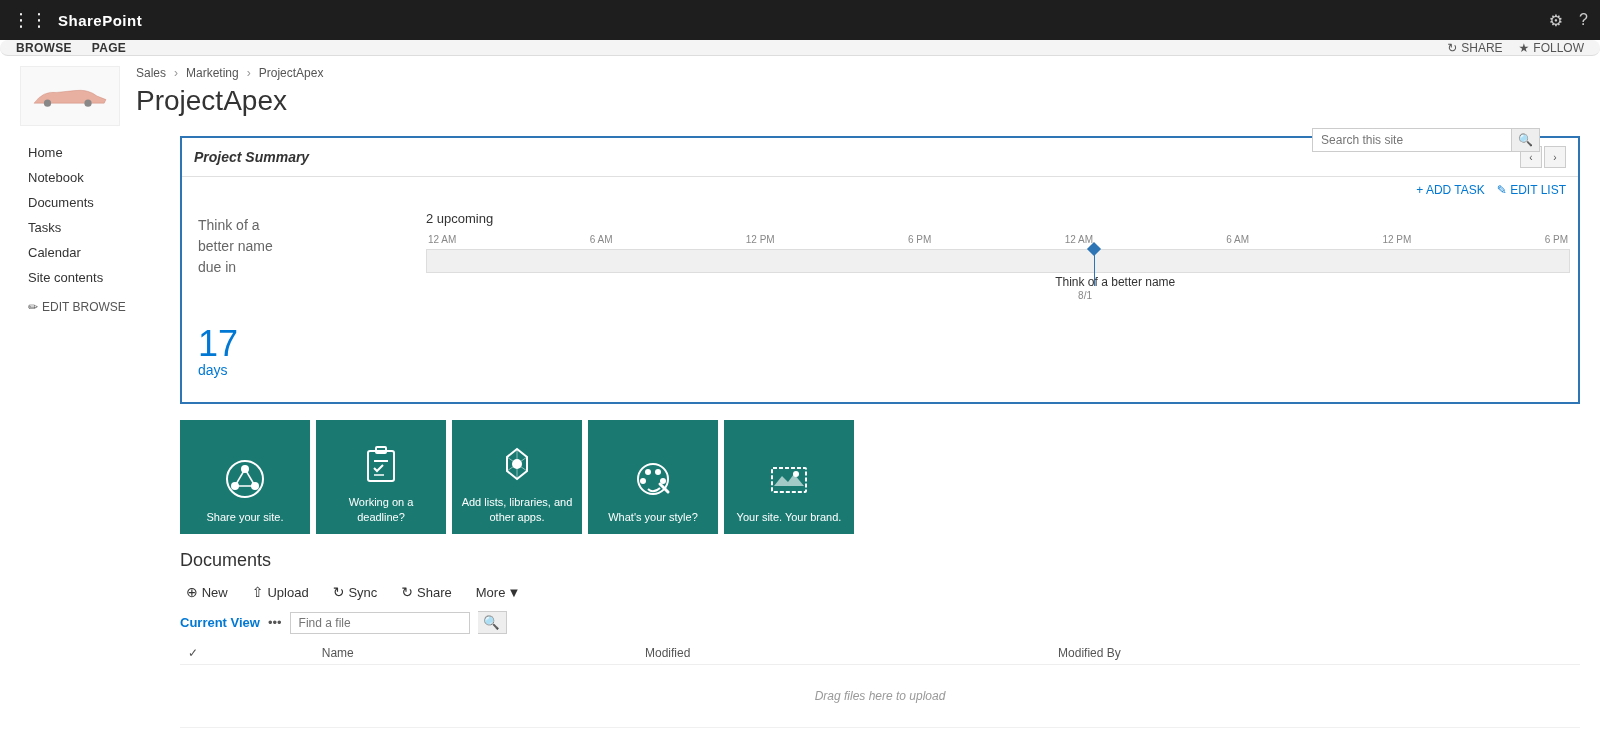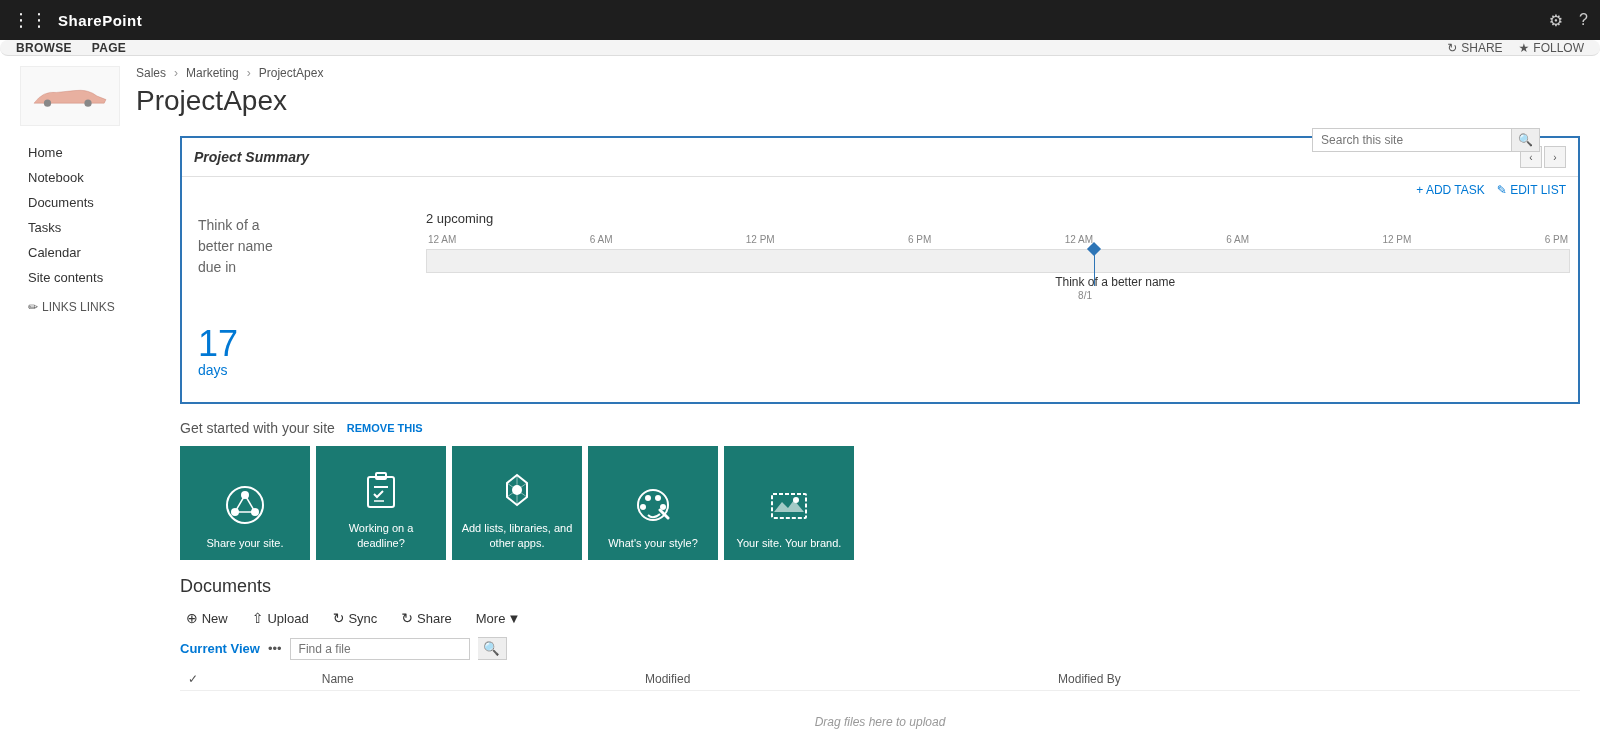--- a/index.html
+++ b/index.html
@@ -444,21 +444,21 @@
 
   <div id="sidebar">
     <div class="sidebar-item">Home</div>
     <div class="sidebar-item">Notebook</div>
     <div class="sidebar-item">Documents</div>
     <div class="sidebar-item">Tasks</div>
     <div class="sidebar-item">Calendar</div>
     <div class="sidebar-item">Site contents</div>
     <div class="sidebar-edit">
       <span>✏</span>
-      <span>LINKS LINKS</span>
+      <span>EDIT BROWSE</span>
     </div>
   </div>
 
   <div id="content-area">
 
     <div id="project-summary">
       <div id="ps-header">
         <span id="ps-title">Project Summary</span>
         <div id="ps-nav">
           <div class="ps-nav-btn">‹</div>
@@ -497,24 +497,20 @@
             <div style="position:relative; height:40px; margin-top:2px;">
               <div style="position:absolute; left:55%; font-size:12px; color:#333; white-space:nowrap;">Think of a better name</div>
               <div style="position:absolute; left:57%; top:15px; font-size:10px; color:#888;">8/1</div>
             </div>
           </div>
         </div>
       </div>
     </div>
 
     <div id="get-started">
-      <div id="get-started-header">
-        <span id="get-started-title">Get started with your site</span>
-        <span id="remove-this">REMOVE THIS</span>
-      </div>
       <div id="tiles-row">
 
         <div class="tile">
           <svg class="tile-svg" viewBox="0 0 50 50">
             <circle cx="25" cy="25" r="18" fill="none" stroke="white" stroke-width="2"></circle>
             <circle cx="25" cy="15" r="4" fill="white"></circle>
             <circle cx="15" cy="32" r="4" fill="white"></circle>
             <circle cx="35" cy="32" r="4" fill="white"></circle>
             <line x1="25" y1="15" x2="15" y2="32" stroke="white" stroke-width="1.5"></line>
             <line x1="25" y1="15" x2="35" y2="32" stroke="white" stroke-width="1.5"></line>

